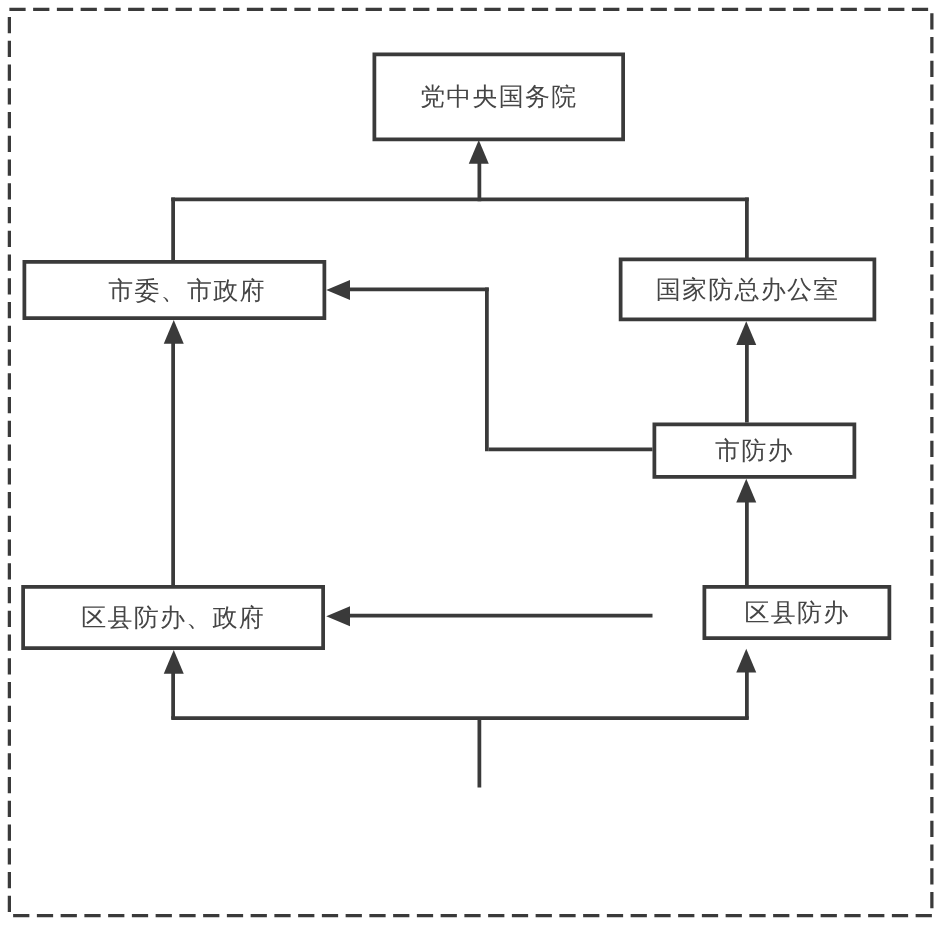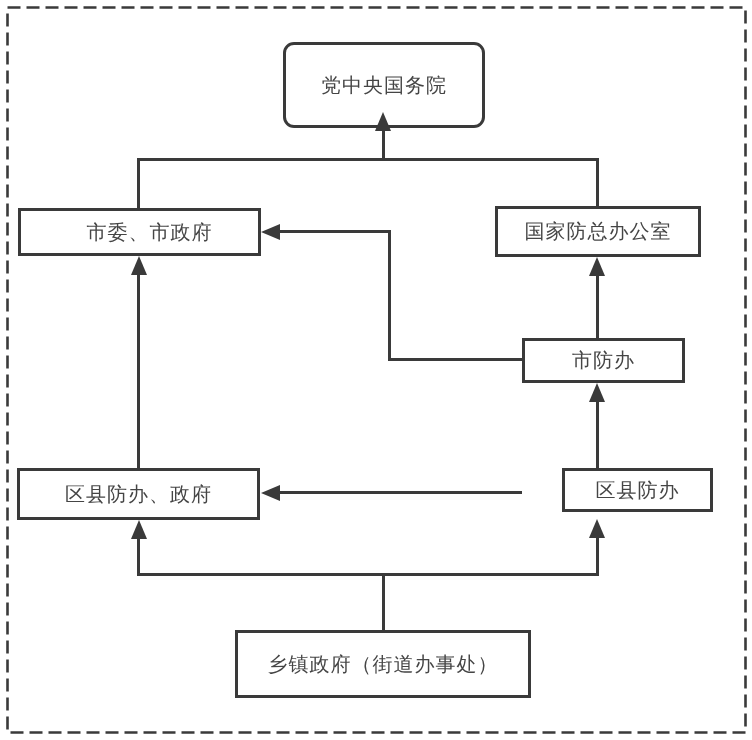--- a/index.html
+++ b/index.html
@@ -43,33 +43,32 @@
 </style>
 </head>
 <body>
 
 <div id="stage">
 
   <svg class="border-svg" width="752" height="740" viewBox="0 0 752 740">
     <rect x="7.5" y="7.5" width="738" height="725" fill="none" stroke="#3a3a3a" stroke-width="2.6" stroke-dasharray="13 6"></rect>
   </svg>
 
-  <div class="node" style="left:283px;top:42px;width:202px;height:86px;border-radius:11px;">党中央国务院</div>
+  <div class="node" style="left:298px;top:42px;width:202px;height:71px;">党中央国务院</div>
 
   <div class="node" style="left:18px;top:208px;width:243px;height:48px;padding-left:20px;">市委、市政府</div>
 
   <div class="node" style="left:495px;top:206px;width:206px;height:51px;">国家防总办公室</div>
 
   <div class="node" style="left:522px;top:338px;width:163px;height:45px;">市防办</div>
 
   <div class="node" style="left:17px;top:468px;width:243px;height:52px;">区县防办、政府</div>
 
   <div class="node" style="left:522px;top:468px;width:151px;height:44px;margin-left:40px;">区县防办</div>
 
-  <div class="node" style="left:235px;top:630px;width:296px;height:68px;">乡镇政府（街道办事处）</div>
 
   <div class="seg" style="left:137px;top:158px;width:462px;height:3px;"></div>
   <div class="seg" style="left:137px;top:158px;width:3px;height:51px;"></div>
   <div class="seg" style="left:596px;top:158px;width:3px;height:49px;"></div>
   <div class="seg" style="left:382px;top:127px;width:3px;height:34px;"></div>
   <div class="arrow-up" style="left:375px;top:112px;"></div>
 
   <div class="seg" style="left:391px;top:358px;width:131px;height:3px;"></div>
   <div class="seg" style="left:388px;top:230px;width:3px;height:131px;"></div>
   <div class="seg" style="left:277px;top:230px;width:114px;height:3px;"></div>

